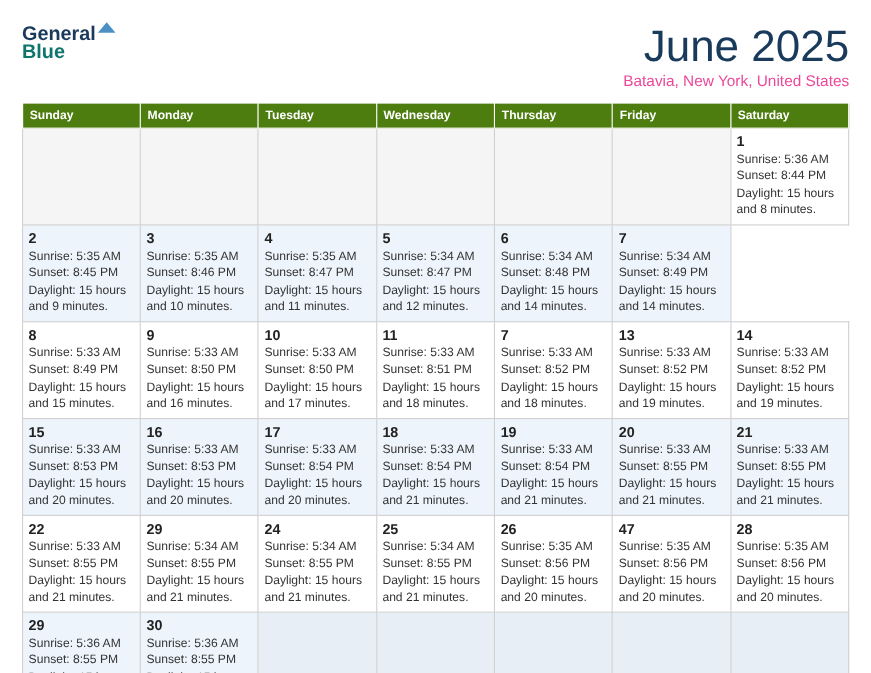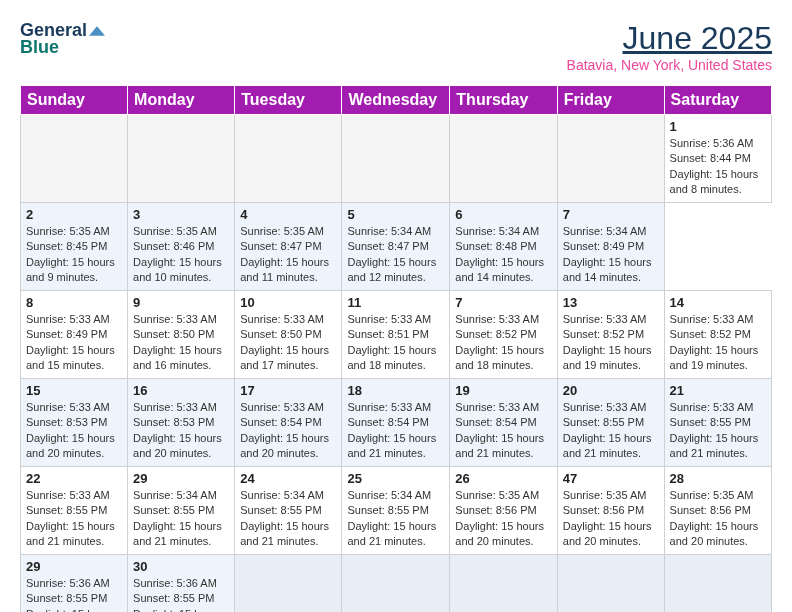--- a/index.html
+++ b/index.html
@@ -27,46 +27,44 @@
       flex-direction: column;
       align-items: flex-start;
     }
     .logo-icon {
       width: 16px;
       height: 10px;
       margin-left: 2px;
     }
     .logo-row {
       display: flex;
-      align-items: center;
     }
     .title-area {
       text-align: right;
     }
     .month-title {
-      font-size: 32px;
+      font-size: 40px;
       color: #1a3a5c;
       font-weight: normal;
-      text-decoration: underline;
     }
     .location {
       font-size: 14px;
       color: #ec4899;
     }
     .calendar {
       width: 100%;
       border-collapse: collapse;
       font-size: 10px;
     }
     .calendar th {
-      background: #a21caf;
+      background: #4d7c0f;
       color: #fff;
       text-align: left;
       padding: 5px 6px;
-      font-size: 16px;
+      font-size: 11px;
       font-weight: bold;
       border: 1px solid #fff;
     }
     .calendar td {
       border: 1px solid #d0d0d0;
       vertical-align: top;
       padding: 4px 5px;
       height: 88px;
       width: 108px;
       background: #fff;

